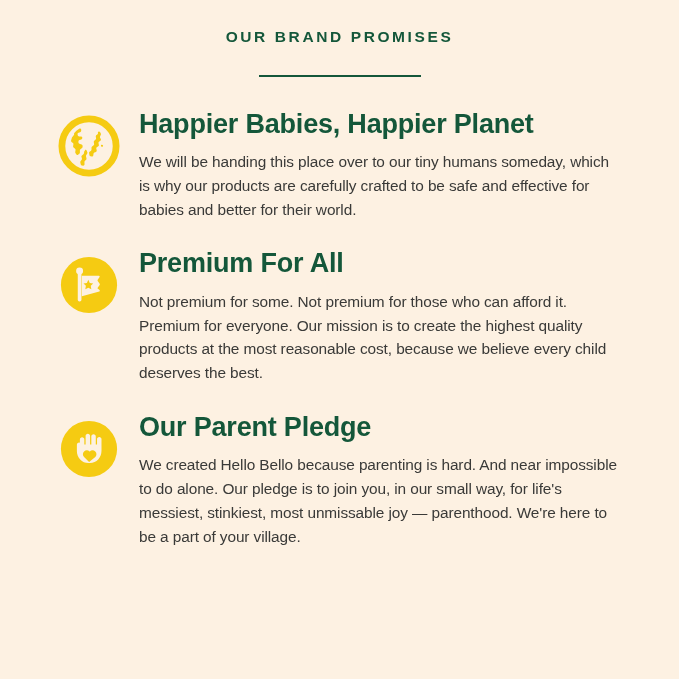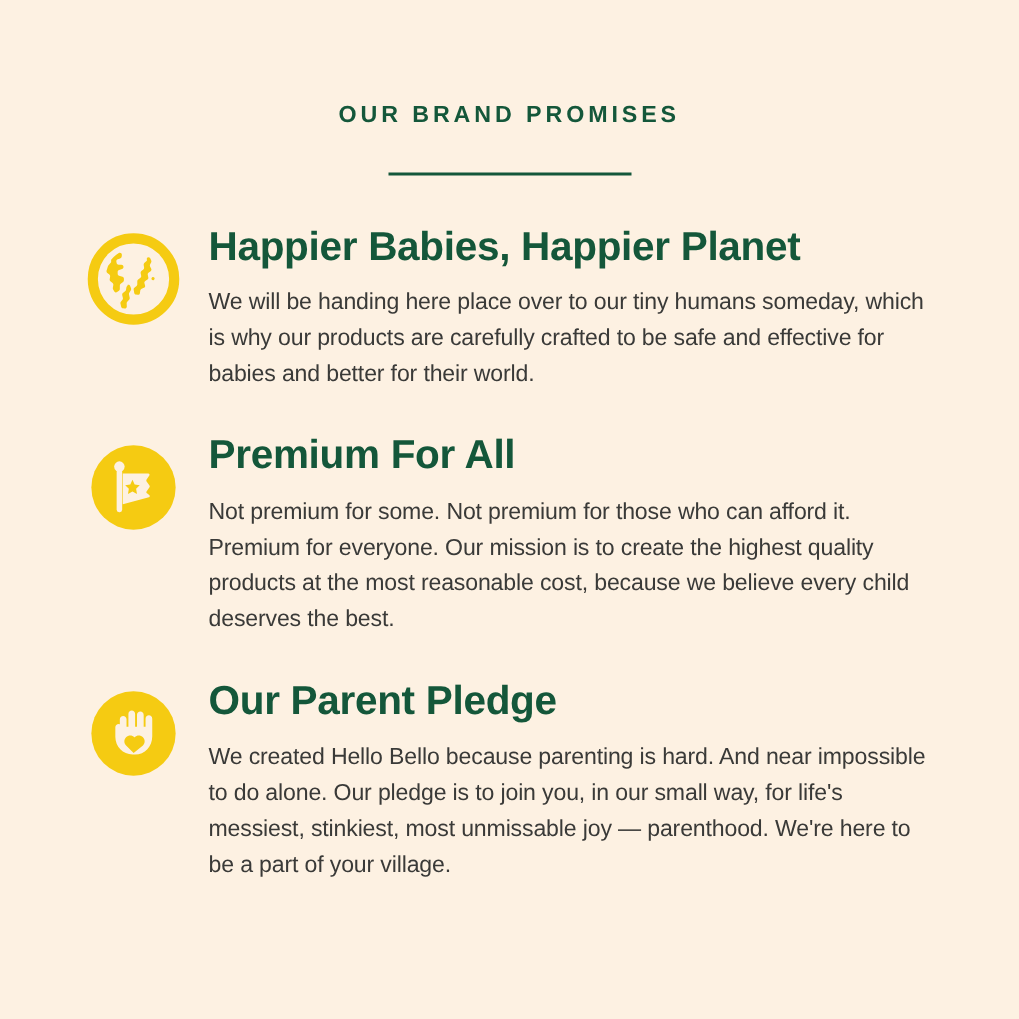--- a/index.html
+++ b/index.html
@@ -17,21 +17,21 @@
   .page {
     width: 679px;
     height: 679px;
     box-sizing: border-box;
     background: #fdf1e2;
     position: relative;
   }
 
   
   .header {
-    padding-top: 68px;
+    padding-top: 28px;
     text-align: center;
   }
   .header-title {
     font-family: "Liberation Sans", sans-serif;
     font-size: 15.5px;
     font-weight: bold;
     letter-spacing: 2.6px;
     color: #14573a;
     margin: 0;
     line-height: 1.2;
@@ -135,21 +135,21 @@
             <path d="M27.8 36.2c.7-.5 1.6-.2 1.9.6l.6 1.6c.2.4.1.9-.1 1.3l-1.1 1.8c-.2.4-.3.8-.2 1.2l.5 2.2c.1.5 0 1-.4 1.4l-1.3 1.3c-.3.3-.4.7-.4 1.1l.1 2.2c0 .8-.7 1.5-1.5 1.4l-1.2-.1c-.6-.1-1.1-.5-1.2-1.1l-.5-2.2c-.1-.4 0-.9.3-1.2l1.1-1.4c.3-.4.4-.8.3-1.3l-.5-2c-.1-.5.1-1 .5-1.3l1.5-1.2c.3-.3.5-.6.6-1l.3-1.7c.1-.5.3-.9.7-1.2l.2-.4z"></path>
 
             <path d="M41.2 17.5c.6-.8 1.9-.7 2.3.2l.7 1.5c.2.4.2.9 0 1.3l-.8 1.6c-.2.4-.2.9 0 1.3l.8 1.5c.3.6.1 1.3-.4 1.7l-1.5 1.1c-.4.3-.6.8-.5 1.3l.4 1.9c.1.5-.1 1.1-.6 1.4l-1.5 1c-.5.3-.7.9-.6 1.4l.5 2c.1.6-.2 1.2-.8 1.4l-1.6.6c-.5.2-.8.6-.9 1.1l-.3 2c-.1.7-.8 1.2-1.5 1.1l-1.3-.2c-.6-.1-1-.5-1.1-1.1l-.4-2.3c-.1-.5.1-1 .5-1.3l1.5-1.2c.3-.3.5-.7.5-1.1v-2.1c0-.5.2-.9.6-1.2l1.6-1.2c.4-.3.6-.8.5-1.3l-.4-2c-.1-.5.1-1 .5-1.4l1.4-1.1c.4-.3.6-.8.5-1.3l-.3-1.7c-.1-.5.1-1 .4-1.4l1.8-1.5z"></path>
 
             <path d="M44.9 30.8c.5-.3 1.2-.1 1.5.4.3.5.1 1.2-.4 1.5-.5.3-1.2.1-1.5-.4-.3-.6-.1-1.2.4-1.5z"></path>
           </g>
         </svg>
       </div>
       <div class="promise-body">
         <h2 class="promise-title">Happier Babies, Happier Planet</h2>
-        <p class="promise-text">We will be handing here place over to our tiny humans someday, which is why our products are carefully crafted to be safe and effective for babies and better for their world.</p>
+        <p class="promise-text">We will be handing this place over to our tiny humans someday, which is why our products are carefully crafted to be safe and effective for babies and better for their world.</p>
       </div>
     </div>
 
     <div class="promise">
       <div class="icon-wrap">
         <svg viewBox="0 0 64 64" xmlns="http://www.w3.org/2000/svg">
           <circle cx="32" cy="32" r="29" fill="#f5cb12"></circle>
           <circle cx="22.3" cy="17.6" r="3.6" fill="#fdf1e2"></circle>
           <rect x="20.4" y="19.5" width="3.8" height="29.5" rx="1.7" fill="#fdf1e2"></rect>
           <path fill="#fdf1e2" d="M24.6 22.4h17.6c.7 0 1.1.8.7 1.4l-1.9 2.7c-.3.4-.3.9 0 1.3l2 2.8c.3.4.3.9 0 1.3l-1.9 2.6c-.4.5-.3 1.2.2 1.5l1.5 1.1c.6.4.5 1.4-.2 1.6l-17.9 4.9c-.1 0-.1-21.2-.1-21.2z"></path>

